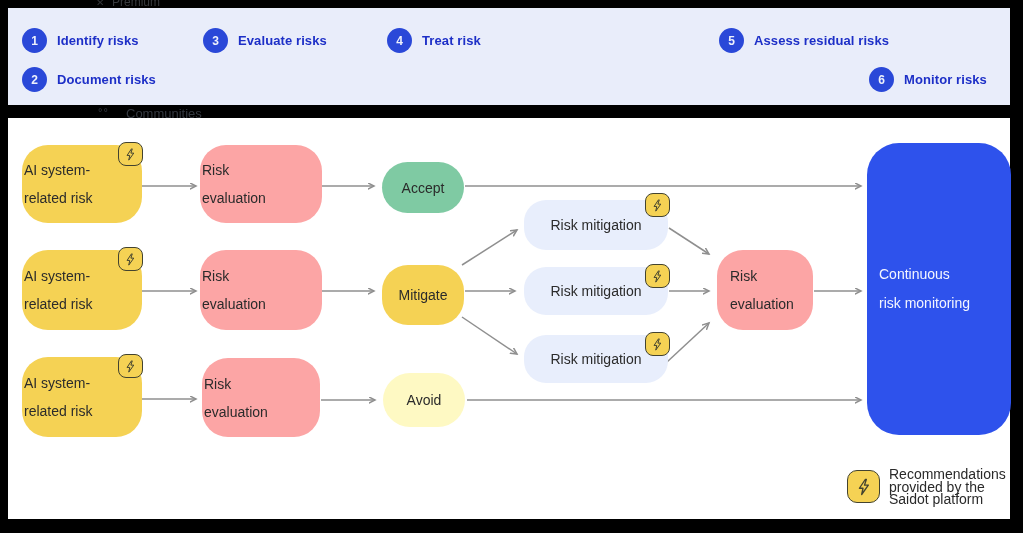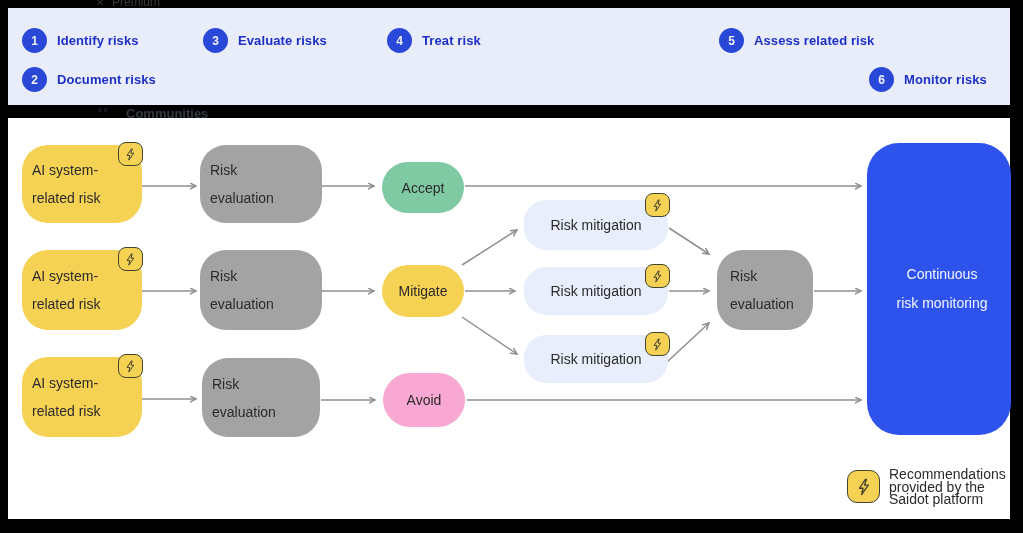--- a/index.html
+++ b/index.html
@@ -4,45 +4,45 @@
 <style>
   html,body{margin:0;padding:0;background:#000;}
   .canvas{position:relative;width:1023px;height:533px;background:#000;overflow:hidden;
           font-family:"Liberation Sans",sans-serif;-webkit-font-smoothing:antialiased;}
 
   
   .top-strip{position:absolute;left:0;top:0;width:100%;height:8px;overflow:hidden;}
   .top-strip .faint{position:absolute;left:112px;top:-5px;font-size:12px;color:#7a7e88;opacity:.45;}
   .top-strip .mark{position:absolute;left:96px;top:-3px;font-size:10px;color:#7a7e88;opacity:.4;}
   .mid-strip{position:absolute;left:8px;top:105px;width:1002px;height:13px;overflow:hidden;background:#000;}
-  .mid-strip .faint{position:absolute;left:118px;top:1px;font-size:13px;font-weight:700;color:#3e434c;opacity:.85;}
+  .mid-strip .faint{position:absolute;left:118px;top:1px;font-size:13px;font-weight:400;color:#3e434c;opacity:.85;}
   .mid-strip .dots{position:absolute;left:90px;top:1px;font-size:11px;color:#3e434c;opacity:.85;letter-spacing:1px;}
 
   
   .steps-bar{position:absolute;left:8px;top:8px;width:1002px;height:97px;background:#e9edfa;}
   .step{position:absolute;display:flex;align-items:center;gap:10px;}
   .step-circle{width:25px;height:25px;border-radius:50%;background:#2a48d8;color:#eef1fc;
                font-size:12px;font-weight:700;display:flex;align-items:center;justify-content:center;flex:0 0 auto;}
   .step-label{font-size:13px;font-weight:700;color:#1d2fc7;white-space:nowrap;letter-spacing:.1px;}
 
   
   .panel{position:absolute;left:8px;top:118px;width:1002px;height:401px;background:#ffffff;}
   .arrows{position:absolute;left:0;top:0;width:1002px;height:401px;}
 
   .node{position:absolute;box-sizing:border-box;font-size:14px;color:#2b2b2b;}
-  .node.two-line{display:flex;flex-direction:column;justify-content:center;padding-left:10px;line-height:28px;}
+  .node.two-line{display:flex;flex-direction:column;justify-content:center;padding-left:2px;line-height:28px;}
   .node.center{display:flex;align-items:center;justify-content:center;}
   .ai{background:#f5d254;border-radius:26px;}
-  .eval{background:#a3a3a3;border-radius:26px;}
+  .eval{background:#fca5a5;border-radius:26px;}
   .rm{background:#e8eefc;border-radius:22px;}
   .accept{background:#7fcaa3;border-radius:26px;}
   .mitigate{background:#f5d254;border-radius:26px;}
-  .avoid{background:#f9a8d4;border-radius:27px;}
+  .avoid{background:#fef9c3;border-radius:27px;}
   .blue-box{background:#2e52ec;border-radius:32px;color:#f4f6ff;display:flex;flex-direction:column;
-            justify-content:center;padding-left:12px;padding-right:6px;line-height:29px;font-size:14px;align-items:center;}
+            justify-content:center;padding-left:12px;padding-right:6px;line-height:29px;font-size:14px;}
 
   .bolt-badge{position:absolute;width:25px;height:24px;background:#f5d254;border:1.5px solid #43432f;
               border-radius:8px;box-sizing:border-box;display:flex;align-items:center;justify-content:center;}
   .bolt-badge svg{display:block;}
   .legend-badge{position:absolute;width:33px;height:33px;background:#f5d254;border:1.5px solid #43432f;
                 border-radius:10px;box-sizing:border-box;display:flex;align-items:center;justify-content:center;}
   .legend-text{position:absolute;font-size:14px;line-height:12.5px;color:#2a2a2a;}
 </style>
 </head>
 <body>
@@ -70,21 +70,21 @@
     <div class="step" style="left:195px;top:20px;">
       <span class="step-circle">3</span>
       <span class="step-label">Evaluate risks</span>
     </div>
     <div class="step" style="left:379px;top:20px;">
       <span class="step-circle">4</span>
       <span class="step-label">Treat risk</span>
     </div>
     <div class="step" style="left:711px;top:20px;">
       <span class="step-circle">5</span>
-      <span class="step-label">Assess related risk</span>
+      <span class="step-label">Assess residual risks</span>
     </div>
     <div class="step" style="left:861px;top:59px;">
       <span class="step-circle">6</span>
       <span class="step-label">Monitor risks</span>
     </div>
   </div>
 
   <div class="panel">
 
     <svg class="arrows" viewBox="0 0 1002 401">
@@ -133,21 +133,21 @@
     </div>
     <div class="bolt-badge" style="left:110px;top:129px;">
       <svg width="15" height="15" viewBox="0 0 24 24">
         <polygon points="13.5,3 6.5,13.5 10.8,13.5 9.2,21 17.2,9.8 12.6,9.8 14.8,3" fill="none" stroke="#43432f" stroke-width="1.6" stroke-linejoin="round"></polygon>
       </svg>
     </div>
     <div class="node eval two-line" style="left:192px;top:132px;width:122px;height:80px;">
       <span>Risk</span>
       <span>evaluation</span>
     </div>
-    <div class="node mitigate center" style="left:374px;top:147px;width:82px;height:52px;">Mitigate</div>
+    <div class="node mitigate center" style="left:374px;top:147px;width:82px;height:60px;">Mitigate</div>
 
     <div class="node rm center" style="left:516px;top:82px;width:144px;height:50px;">Risk mitigation</div>
     <div class="bolt-badge" style="left:637px;top:75px;">
       <svg width="15" height="15" viewBox="0 0 24 24">
         <polygon points="13.5,3 6.5,13.5 10.8,13.5 9.2,21 17.2,9.8 12.6,9.8 14.8,3" fill="none" stroke="#43432f" stroke-width="1.6" stroke-linejoin="round"></polygon>
       </svg>
     </div>
     <div class="node rm center" style="left:516px;top:149px;width:144px;height:48px;">Risk mitigation</div>
     <div class="bolt-badge" style="left:637px;top:146px;">
       <svg width="15" height="15" viewBox="0 0 24 24">

